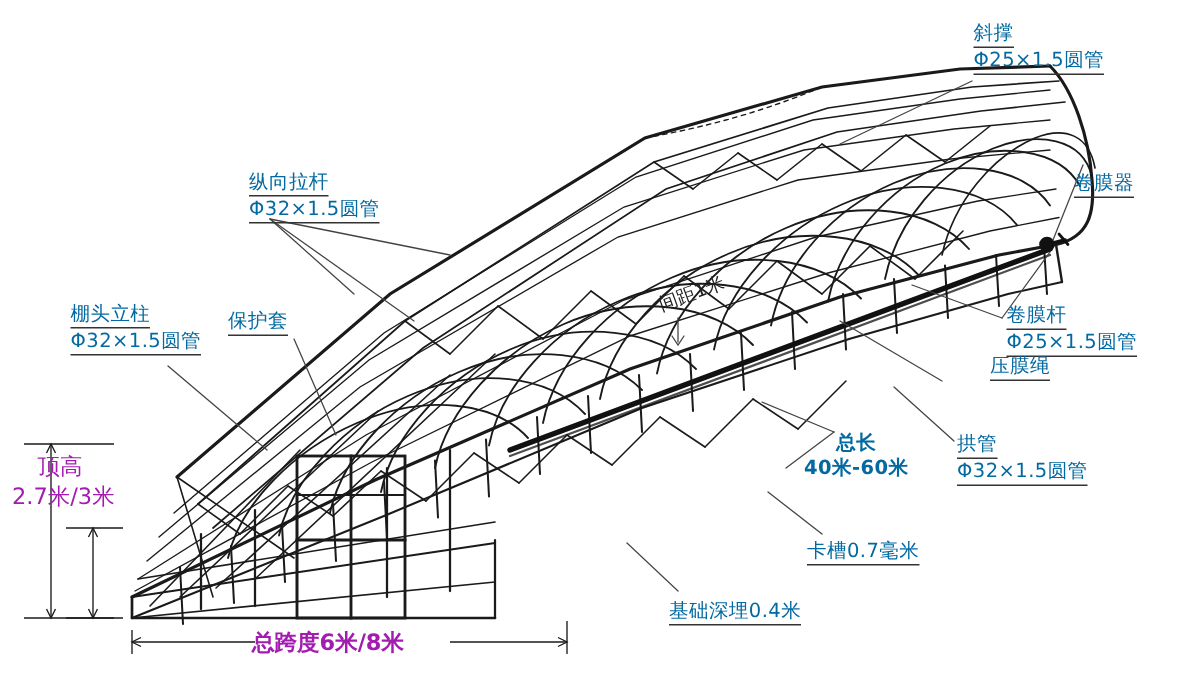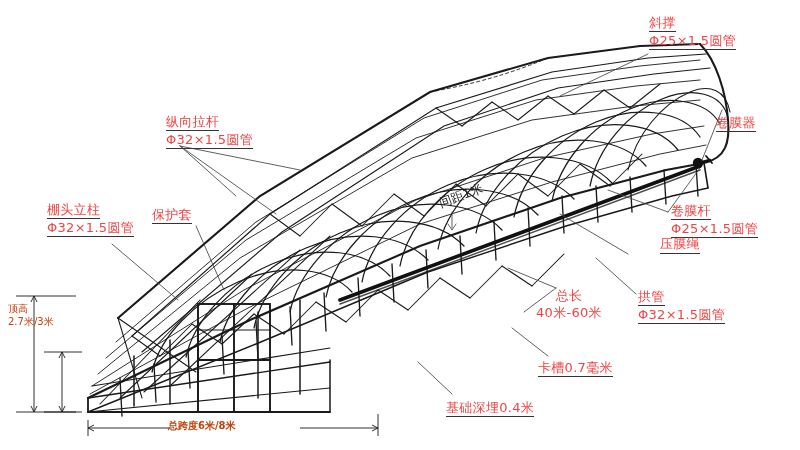--- a/index.html
+++ b/index.html
@@ -17,49 +17,50 @@
   }
   #drawing {
     position: absolute;
     left: 0;
     top: 0;
     width: 800px;
     height: 450px;
   }
   .lbl {
     position: absolute;
-    color: #ef4444;
+    color: #0369a1;
     font-size: 13px;
     line-height: 1.32;
     white-space: nowrap;
     letter-spacing: 0.3px;
   }
   .lbl .ln {
     display: block;
     border-bottom: 1px solid #333;
     padding-bottom: 0px;
     width: fit-content;
   }
   .lbl.noul .ln {
     border-bottom: none;
   }
   .lbl.ctr {
     text-align: left;
+    font-weight: bold;
   }
   .lbl.ctr .ln {
     margin-left: auto;
     margin-right: auto;
   }
   .dim {
     position: absolute;
-    color: #c2410c;
-    font-size: 10px;
+    color: #a21caf;
+    font-size: 15px;
     line-height: 1.3;
     white-space: nowrap;
-    text-align: left;
+    text-align: center;
   }
   .rot {
     position: absolute;
     color: #222;
     font-size: 12px;
     white-space: nowrap;
     transform-origin: left top;
   }
 </style>
 </head>

